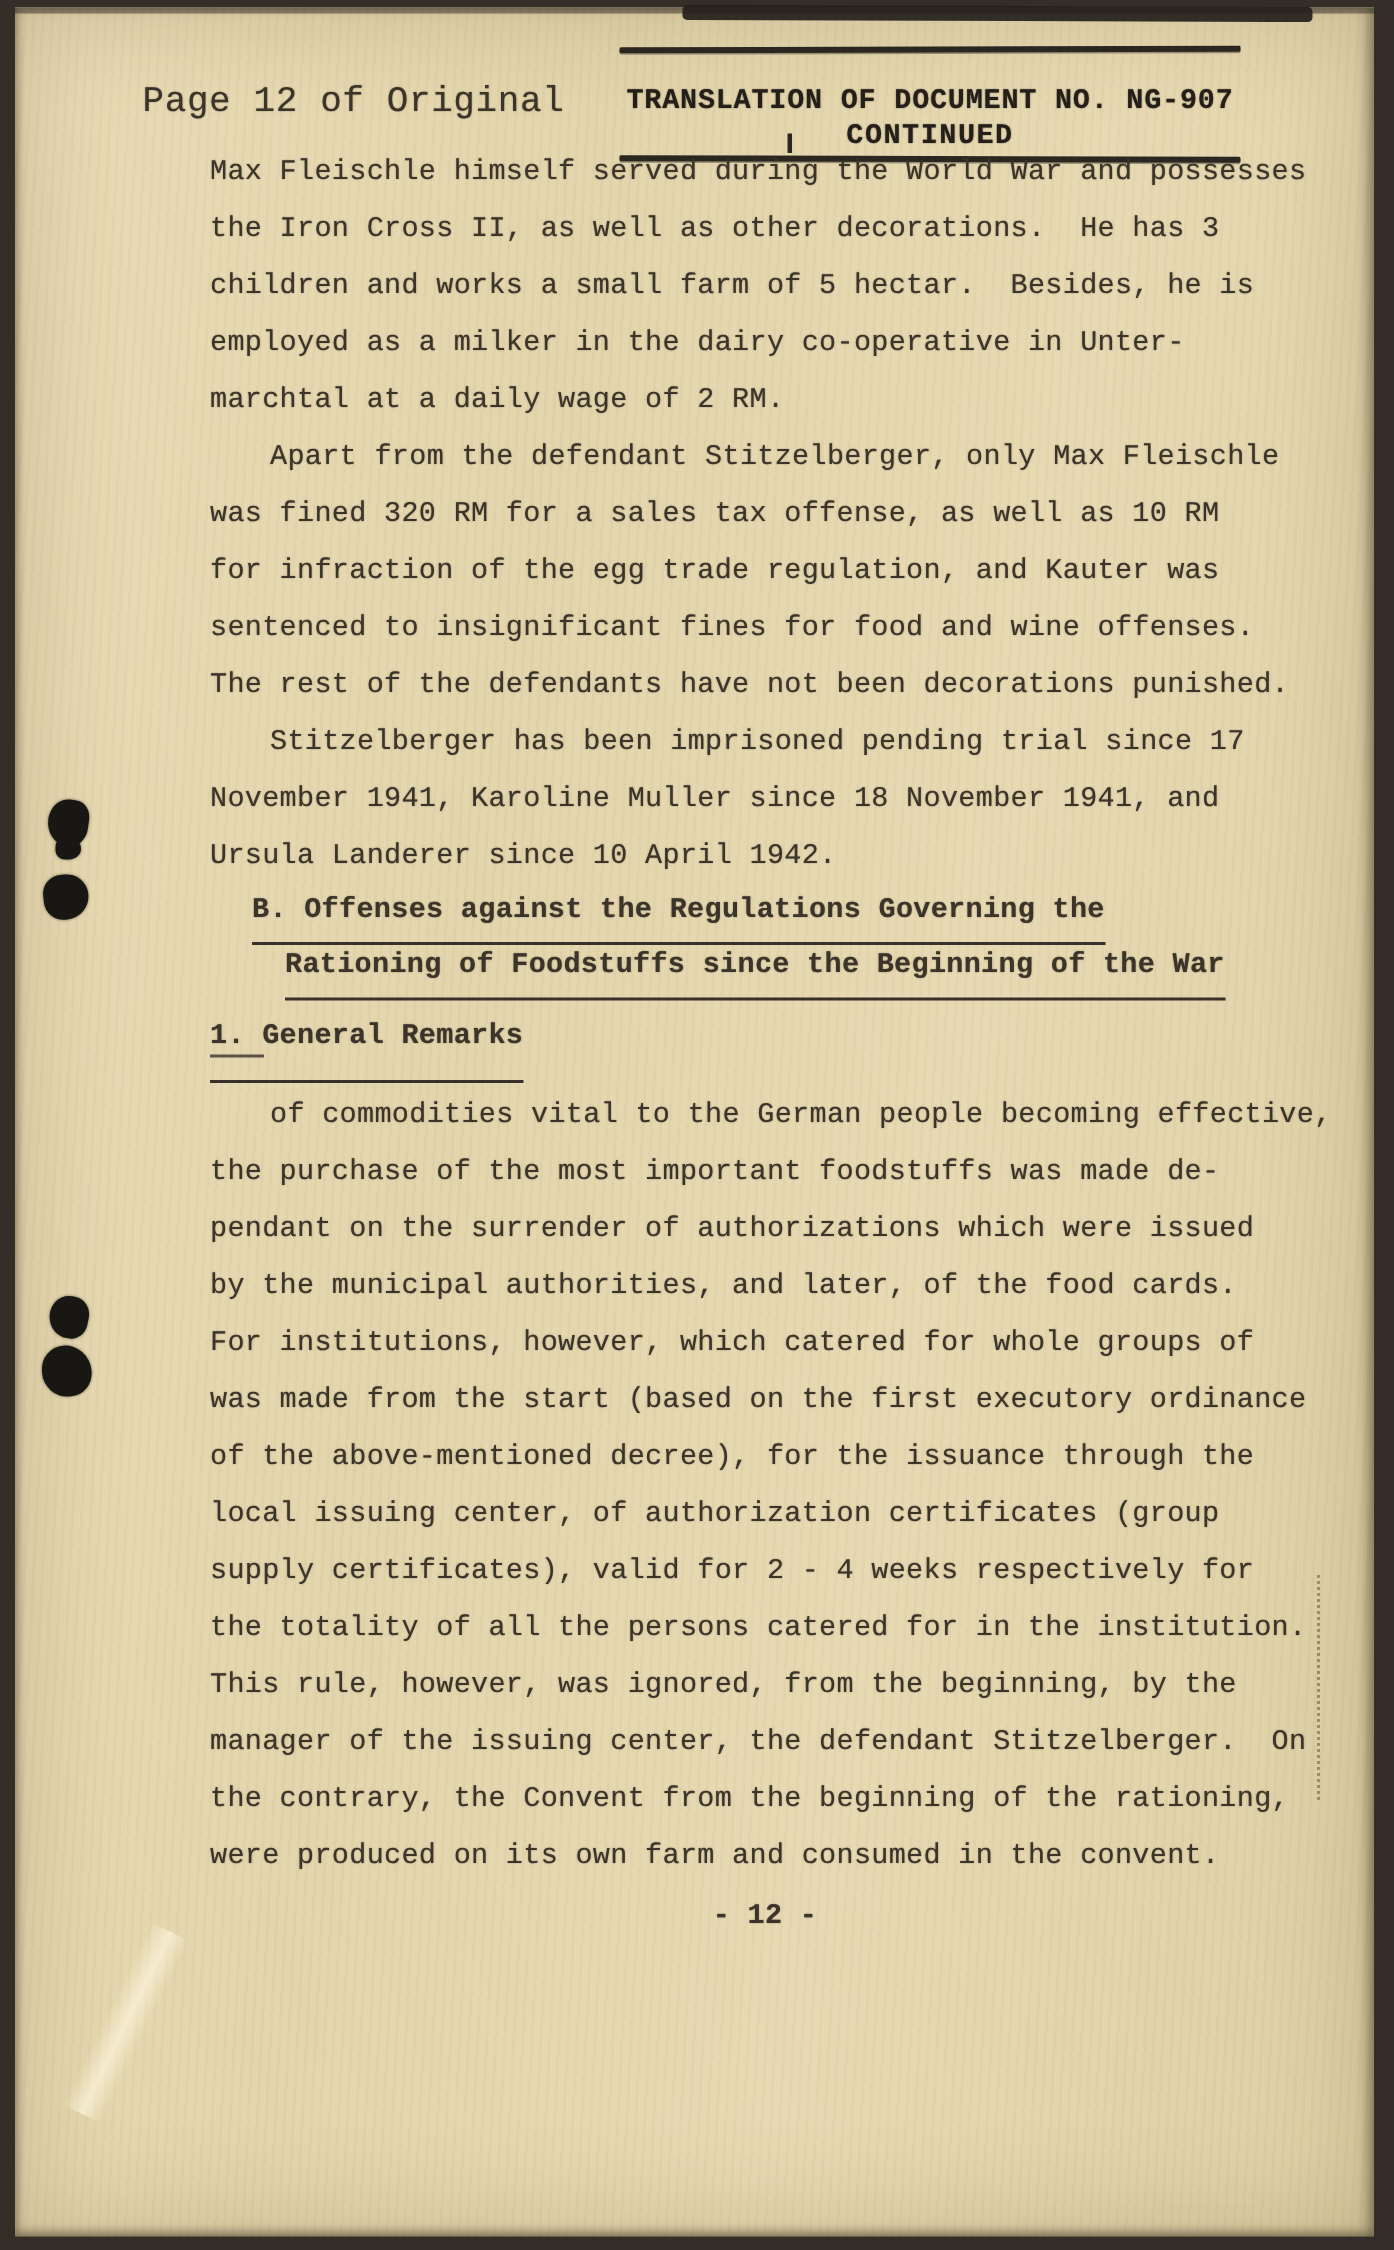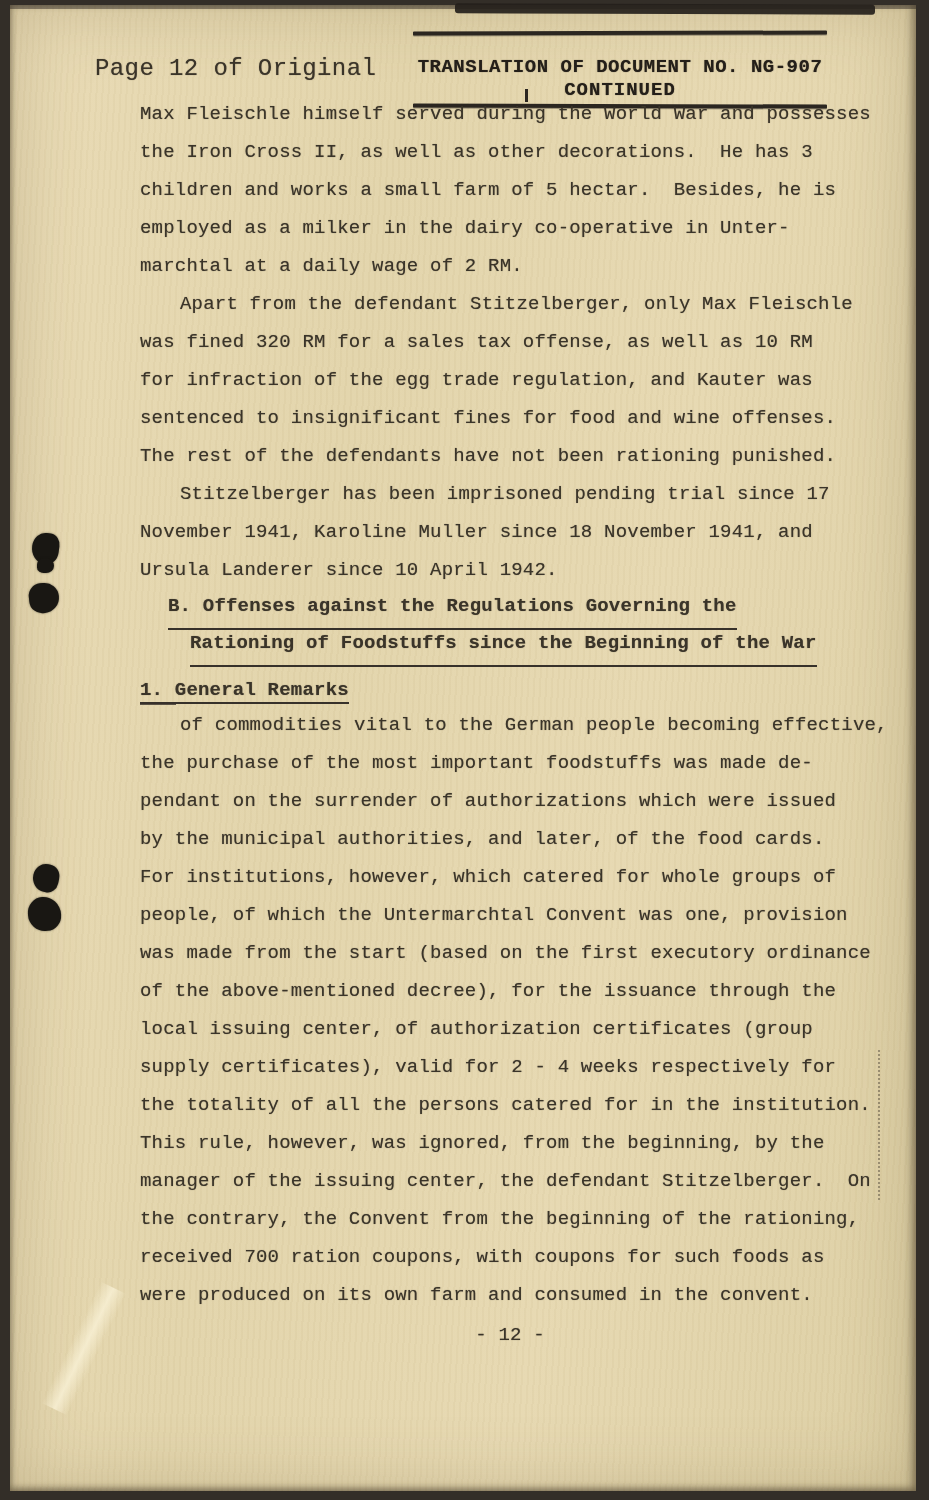--- a/index.html
+++ b/index.html
@@ -45,24 +45,24 @@
   .body-text {
     position:absolute; left:130px; top:90px; width:762px;
     font-size:19px; letter-spacing:0.2px;
   }
   .para .tline { line-height:38px; white-space:pre; }
   .para.indent-first .tline:first-child { padding-left:40px; }
   .heading-b { margin:6px 0 0 28px; line-height:22px; font-weight:bold; }
   .heading-b .hline { display:inline-block; border-bottom:2.5px solid #37312a; padding-bottom:11px; white-space:pre; }
   .heading-b .hline2 { margin-left:22px; margin-top:2px; }
   .heading-1 { margin-top:12px; line-height:22px; font-weight:bold; position:relative; }
-  .heading-1 .hline { display:inline-block; border-bottom:2.5px solid #37312a; padding-bottom:1px; white-space:pre; }
+  .heading-1 .hline { display:inline-block; border-bottom:2.5px solid #37312a; padding-bottom:19px; white-space:pre; }
   .heading-1::after { content:""; position:absolute; left:0; top:24px; width:36px; height:2px; background:rgba(55,49,42,0.8); }
   .para-first { margin-top:2px; }
-  .page-number { margin-top:2px; width:740px; text-align:center; line-height:38px; font-size:19px; white-space:pre; }
+  .page-number { margin-top:2px; width:740px; text-align:center; line-height:38px; font-size:19px; white-space:pre;font-weight:bold; }
   .blot { position:absolute; background:#191713; box-shadow:0 0 2px rgba(25,23,19,0.6); }
   .blot.b1  { left:22px;  top:528px; width:27px; height:31px; border-radius:58% 46% 52% 64%; transform:rotate(8deg); }
   .blot.b1b { left:27px;  top:553px; width:17px; height:15px; border-radius:50% 60% 55% 45%; }
   .blot.b2  { left:19px;  top:578px; width:30px; height:30px; border-radius:48% 56% 60% 50%; transform:rotate(-6deg); }
   .blot.b3  { left:23px;  top:859px; width:26px; height:28px; border-radius:55% 50% 46% 60%; transform:rotate(12deg); }
   .blot.b4  { left:18px;  top:892px; width:33px; height:34px; border-radius:52% 60% 50% 56%; transform:rotate(-4deg); }
   .crease {
     position:absolute; left:60px; top:1276px; width:28px; height:135px;
     background:linear-gradient(to right, rgba(246,238,208,0), rgba(248,240,212,0.85), rgba(246,238,208,0));
     transform:rotate(26deg);
@@ -96,21 +96,21 @@
         <div class="tline">the Iron Cross II, as well as other decorations.  He has 3</div>
         <div class="tline">children and works a small farm of 5 hectar.  Besides, he is</div>
         <div class="tline">employed as a milker in the dairy co-operative in Unter-</div>
         <div class="tline">marchtal at a daily wage of 2 RM.</div>
       </div>
     <div class="para indent-first">
         <div class="tline">Apart from the defendant Stitzelberger, only Max Fleischle</div>
         <div class="tline">was fined 320 RM for a sales tax offense, as well as 10 RM</div>
         <div class="tline">for infraction of the egg trade regulation, and Kauter was</div>
         <div class="tline">sentenced to insignificant fines for food and wine offenses.</div>
-        <div class="tline">The rest of the defendants have not been rationing punished.</div>
+        <div class="tline">The rest of the defendants have not been decorations punished.</div>
       </div>
     <div class="para indent-first">
         <div class="tline">Stitzelberger has been imprisoned pending trial since 17</div>
         <div class="tline">November 1941, Karoline Muller since 18 November 1941, and</div>
         <div class="tline">Ursula Landerer since 10 April 1942.</div>
       </div>
 
     <div class="heading-b">
       <span class="hline">B. Offenses against the Regulations Governing the</span><br>
       <span class="hline hline2">Rationing of Foodstuffs since the Beginning of the War</span>
@@ -119,30 +119,28 @@
     <div class="heading-1">
       <span class="hline">1. General Remarks</span>
     </div>
 
     <div class="para indent-first para-first">
         <div class="tline">of commodities vital to the German people becoming effective,</div>
         <div class="tline">the purchase of the most important foodstuffs was made de-</div>
         <div class="tline">pendant on the surrender of authorizations which were issued</div>
         <div class="tline">by the municipal authorities, and later, of the food cards.</div>
         <div class="tline">For institutions, however, which catered for whole groups of</div>
-        <div class="tline">people, of which the Untermarchtal Convent was one, provision</div>
         <div class="tline">was made from the start (based on the first executory ordinance</div>
         <div class="tline">of the above-mentioned decree), for the issuance through the</div>
         <div class="tline">local issuing center, of authorization certificates (group</div>
         <div class="tline">supply certificates), valid for 2 - 4 weeks respectively for</div>
         <div class="tline">the totality of all the persons catered for in the institution.</div>
         <div class="tline">This rule, however, was ignored, from the beginning, by the</div>
         <div class="tline">manager of the issuing center, the defendant Stitzelberger.  On</div>
         <div class="tline">the contrary, the Convent from the beginning of the rationing,</div>
-        <div class="tline">received 700 ration coupons, with coupons for such foods as</div>
         <div class="tline">were produced on its own farm and consumed in the convent.</div>
       </div>
 
     <div class="page-number">- 12 -</div>
   </div>
 
   <div class="blot b1"></div>
   <div class="blot b1b"></div>
   <div class="blot b2"></div>
   <div class="blot b3"></div>

